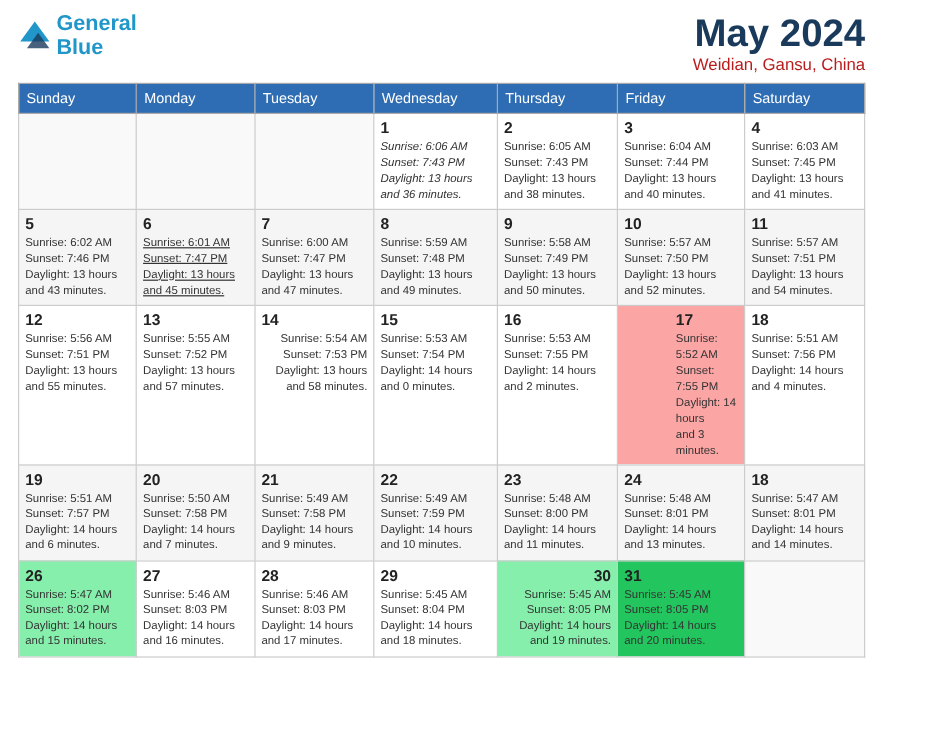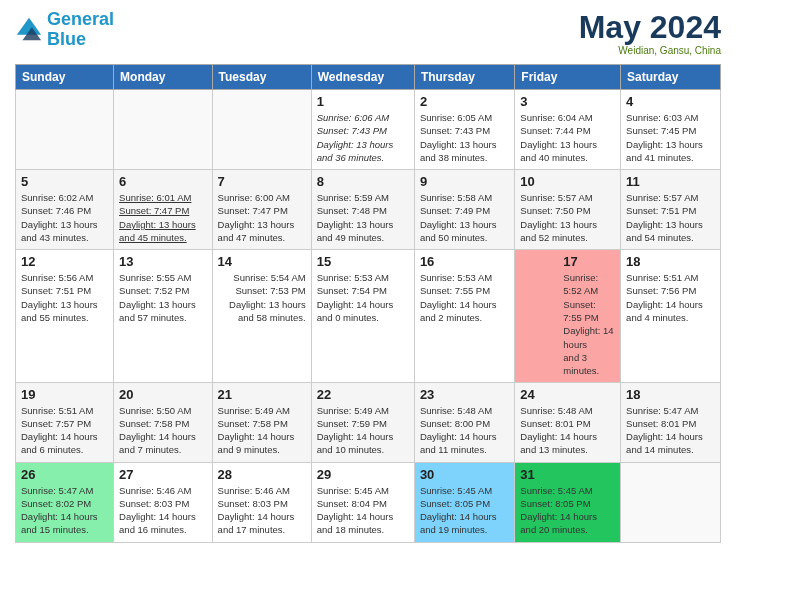--- a/index.html
+++ b/index.html
@@ -42,35 +42,35 @@
     .title-block {
       text-align: right;
     }
     .month-title {
       font-size: 32px;
       font-weight: bold;
       color: #1a3a5c;
       line-height: 1.1;
     }
     .subtitle {
-      font-size: 10px;
-      color: #4d7c0f;
+      font-size: 14px;
+      color: #b91c1c;
     }
     .calendar {
       width: 100%;
       border-collapse: collapse;
       font-size: 10px;
     }
     .calendar th {
       background-color: #2e6db4;
       color: #fff;
       text-align: left;
       padding: 5px 6px;
       font-size: 12px;
-      font-weight: bold;
+      font-weight: normal;
       border: 1px solid #aaa;
     }
     .calendar td {
       border: 1px solid #ccc;
       vertical-align: top;
       padding: 4px 5px;
       width: 110px;
       height: 80px;
       background: #fff;
     }
@@ -334,21 +334,21 @@
 Daylight: 14 hours
 and 17 minutes.</div>
           </td>
           <td style="background-color: rgb(255, 255, 255);">
             <div class="day-number">29</div>
             <div class="day-info" style="white-space: pre-line;">Sunrise: 5:45 AM
 Sunset: 8:04 PM
 Daylight: 14 hours
 and 18 minutes.</div>
           </td>
-          <td style="background-color: #7dd3fc;">
+          <td style="background-color: #86efac; text-align: right;">
             <div class="day-number">30</div>
             <div class="day-info" style="white-space: pre-line;">Sunrise: 5:45 AM
 Sunset: 8:05 PM
 Daylight: 14 hours
 and 19 minutes.</div>
           </td>
           <td style="background-color: #22c55e;">
             <div class="day-number">31</div>
             <div class="day-info" style="white-space: pre-line;">Sunrise: 5:45 AM
 Sunset: 8:05 PM

